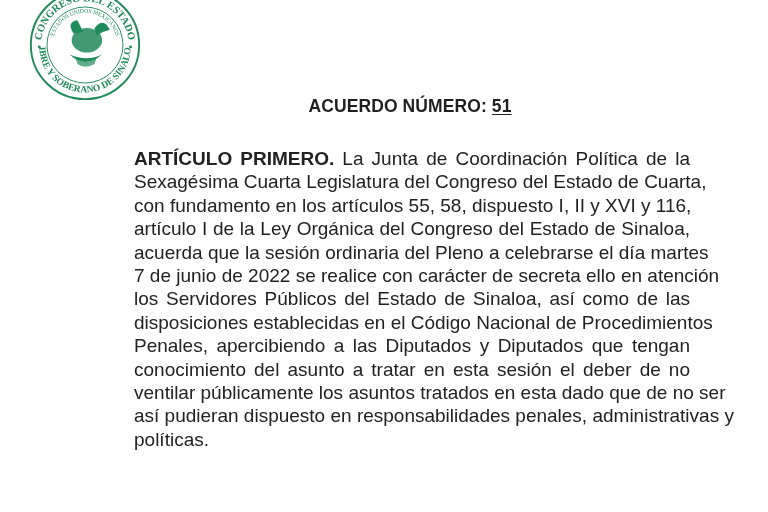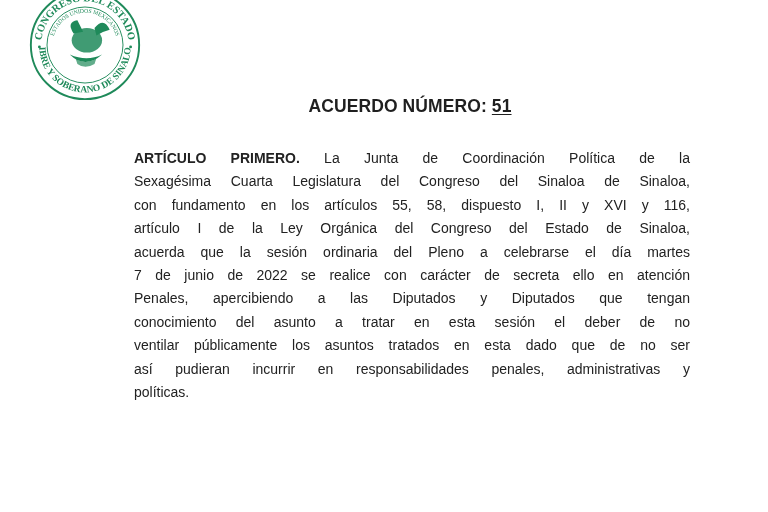--- a/index.html
+++ b/index.html
@@ -37,21 +37,21 @@
     .heading .num {
       text-decoration: underline;
       text-underline-offset: 2px;
       text-align: right;
     }
     .body-text {
       position: absolute;
       left: 134px;
       top: 147px;
       width: 556px;
-      font-size: 14px;
+      font-size: 19px;
       line-height: 23.4px;
       text-align: justify;
       color: #222222;
     }
     .line {
       display: block;
       white-space: nowrap;
       text-align-last: justify;
       text-align: justify;
     }
@@ -95,23 +95,25 @@
     <circle cx="108" cy="62" r="1.5" fill="#1f8a5a"></circle>
   </svg>
 </div>
 
 <div class="heading">
   <span>ACUERDO NÚMERO: </span><span class="num">51</span>
 </div>
 
 <div class="body-text">
   <span class="line"><span class="lead">ARTÍCULO PRIMERO.</span><span> La Junta de Coordinación Política de la</span></span>
-  <span class="line">Sexagésima Cuarta Legislatura del Congreso del Sinaloa de Sinaloa,</span>
+  <span class="line">Sexagésima Cuarta Legislatura del Congreso del Estado de Cuarta,</span>
   <span class="line">con fundamento en los artículos 55, 58, dispuesto I, II y XVI y 116,</span>
   <span class="line">artículo I de la Ley Orgánica del Congreso del Estado de Sinaloa,</span>
   <span class="line">acuerda que la sesión ordinaria del Pleno a celebrarse el día martes</span>
   <span class="line">7 de junio de 2022 se realice con carácter de secreta ello en atención</span>
+  <span class="line">los Servidores Públicos del Estado de Sinaloa, así como de las</span>
+  <span class="line">disposiciones establecidas en el Código Nacional de Procedimientos</span>
   <span class="line">Penales, apercibiendo a las Diputados y Diputados que tengan</span>
   <span class="line">conocimiento del asunto a tratar en esta sesión el deber de no</span>
   <span class="line">ventilar públicamente los asuntos tratados en esta dado que de no ser</span>
-  <span class="line">así pudieran incurrir en responsabilidades penales, administrativas y</span>
+  <span class="line">así pudieran dispuesto en responsabilidades penales, administrativas y</span>
   <span class="line last">políticas.</span>
 </div>
 
 </body></html>

